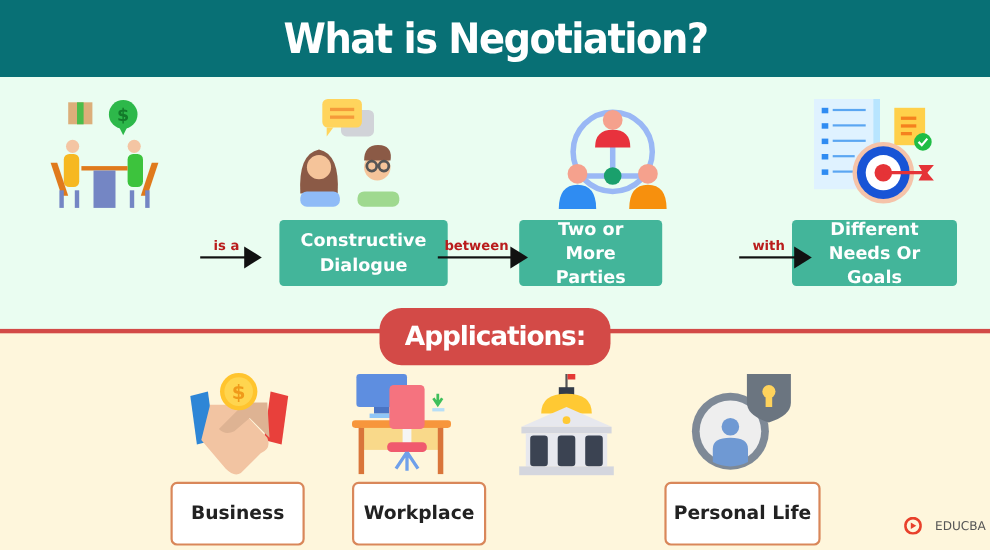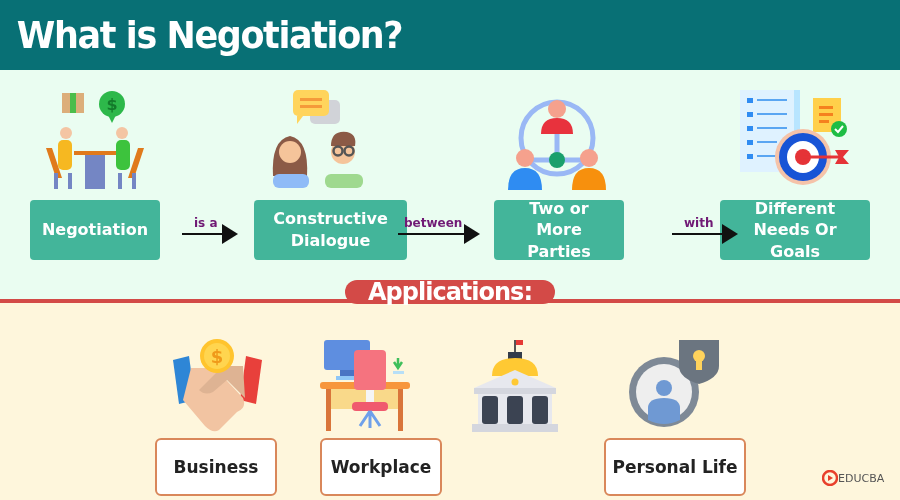--- a/index.html
+++ b/index.html
@@ -1,31 +1,31 @@
 <!DOCTYPE html>
 <html><head>
 <meta charset="utf-8">
 <style>
   * { box-sizing: border-box; margin: 0; padding: 0; }
   body { width: 900px; height: 500px; overflow: hidden; font-family: "Liberation Sans", sans-serif; background: #fff; }
   .page { position: relative; width: 900px; height: 500px; }
-  .header { position: absolute; left: 0; top: 0; width: 900px; height: 70px; background: #087075; display: flex; align-items: center; }
+  .header { position: absolute; left: 0; top: 0; width: 900px; height: 70px; background: #087075; display: flex; align-items: center; justify-content: center; }
   .header h1 { color: #fff; font-family: "DejaVu Sans", sans-serif; font-weight: bold; font-size: 38px; letter-spacing: -1.5px; transform: scaleX(0.92); }
   .top { position: absolute; left: 0; top: 70px; width: 900px; height: 231px; background: #eafdf1; }
   .bottom { position: absolute; left: 0; top: 301px; width: 900px; height: 199px; background: #fef6dc; }
   .divider { position: absolute; left: 0; top: 299px; width: 900px; height: 4px; background: #d34a47; }
-  .apps-pill { position: absolute; left: 345px; top: 280px; width: 210px; height: 24px; border-radius: 20px; background: #d34a47; display: flex; align-items: center; justify-content: center; color: #fff; font-family: "DejaVu Sans", sans-serif; font-weight: bold; font-size: 24px; letter-spacing: -1px; }
+  .apps-pill { position: absolute; left: 345px; top: 280px; width: 210px; height: 52px; border-radius: 20px; background: #d34a47; display: flex; align-items: center; justify-content: center; color: #fff; font-family: "DejaVu Sans", sans-serif; font-weight: bold; font-size: 24px; letter-spacing: -1px; }
   .flow-box { position: absolute; top: 200px; height: 60px; background: #43b59a; border-radius: 4px; color: #fff; font-family: "DejaVu Sans", sans-serif; font-weight: bold; font-size: 16px; display: flex; align-items: center; justify-content: center; text-align: center; line-height: 1.35; }
   .arrow { position: absolute; top: 222px; height: 24px; }
-  .arrow .label { position: absolute; top: -6px; font-size: 12px; font-weight: bold; color: #701a75; font-family: "DejaVu Sans", sans-serif; }
+  .arrow .label { position: absolute; top: -6px; font-size: 12px; font-weight: bold; color: #b91c1c; font-family: "DejaVu Sans", sans-serif; }
   .arrow .line { position: absolute; top: 11px; left: 0; height: 2px; background: #111; }
   .arrow .head { position: absolute; top: 2px; width: 0; height: 0; border-top: 10px solid transparent; border-bottom: 10px solid transparent; border-left: 16px solid #111; }
   .icon { position: absolute; }
   .app-box { position: absolute; top: 438px; height: 58px; background: #fff; border: 2px solid #d9875a; border-radius: 6px; display: flex; align-items: center; justify-content: center; font-family: "DejaVu Sans", sans-serif; font-weight: bold; font-size: 17px; color: #222; }
-  .logo { position: absolute; left: 822px; top: 470px; display: flex; align-items: center; gap: 0; }
+  .logo { position: absolute; left: 822px; top: 470px; display: flex; align-items: center; gap: 12px; }
   .logo span { font-size: 11px; color: #555; font-family: "DejaVu Sans", sans-serif; }
 </style>
 </head>
 <body>
 
 <div class="page">
   <div class="header">
     <h1>What is Negotiation?</h1>
   </div>
 
@@ -107,27 +107,24 @@
     <circle cx="104" cy="41" r="8" fill="#1fbd45"></circle>
       <path d="M100 41 L103 44 L108 38" stroke="#fff" stroke-width="2" fill="none"></path>
     <circle cx="68" cy="69" r="28" fill="#f5c3a9"></circle>
     <circle cx="68" cy="69" r="24" fill="#1854d6"></circle>
     <circle cx="68" cy="69" r="16" fill="#fff"></circle>
     <circle cx="68" cy="69" r="8" fill="#e53337"></circle>
     <line x1="68" y1="69" x2="108" y2="69" stroke="#e53337" stroke-width="3"></line>
     <polygon points="100,62 114,62 108,69 114,76 100,76 104,69" fill="#e53337"></polygon>
   </svg>
 
-  <div class="flow-box" style="left:30px;width:130px;">
-    <span>Negotiation</span>
-  </div>
   <div class="flow-box" style="left:254px;width:153px;padding:0 10px;">
     <span>Constructive Dialogue</span>
   </div>
-  <div class="flow-box" style="left:494px;width:130px;padding:0 10px;">
+  <div class="flow-box" style="left:472px;width:130px;padding:0 10px;">
     <span>Two or More Parties</span>
   </div>
   <div class="flow-box" style="left:720px;width:150px;padding:0 6px;">
     <span>Different Needs Or Goals</span>
   </div>
 
   <div class="arrow" style="left:182px;width:56px;">
     <span class="label" style="left:12px;">is a</span>
     <div class="line" style="width:42px;"></div>
     <div class="head" style="left:40px;"></div>

